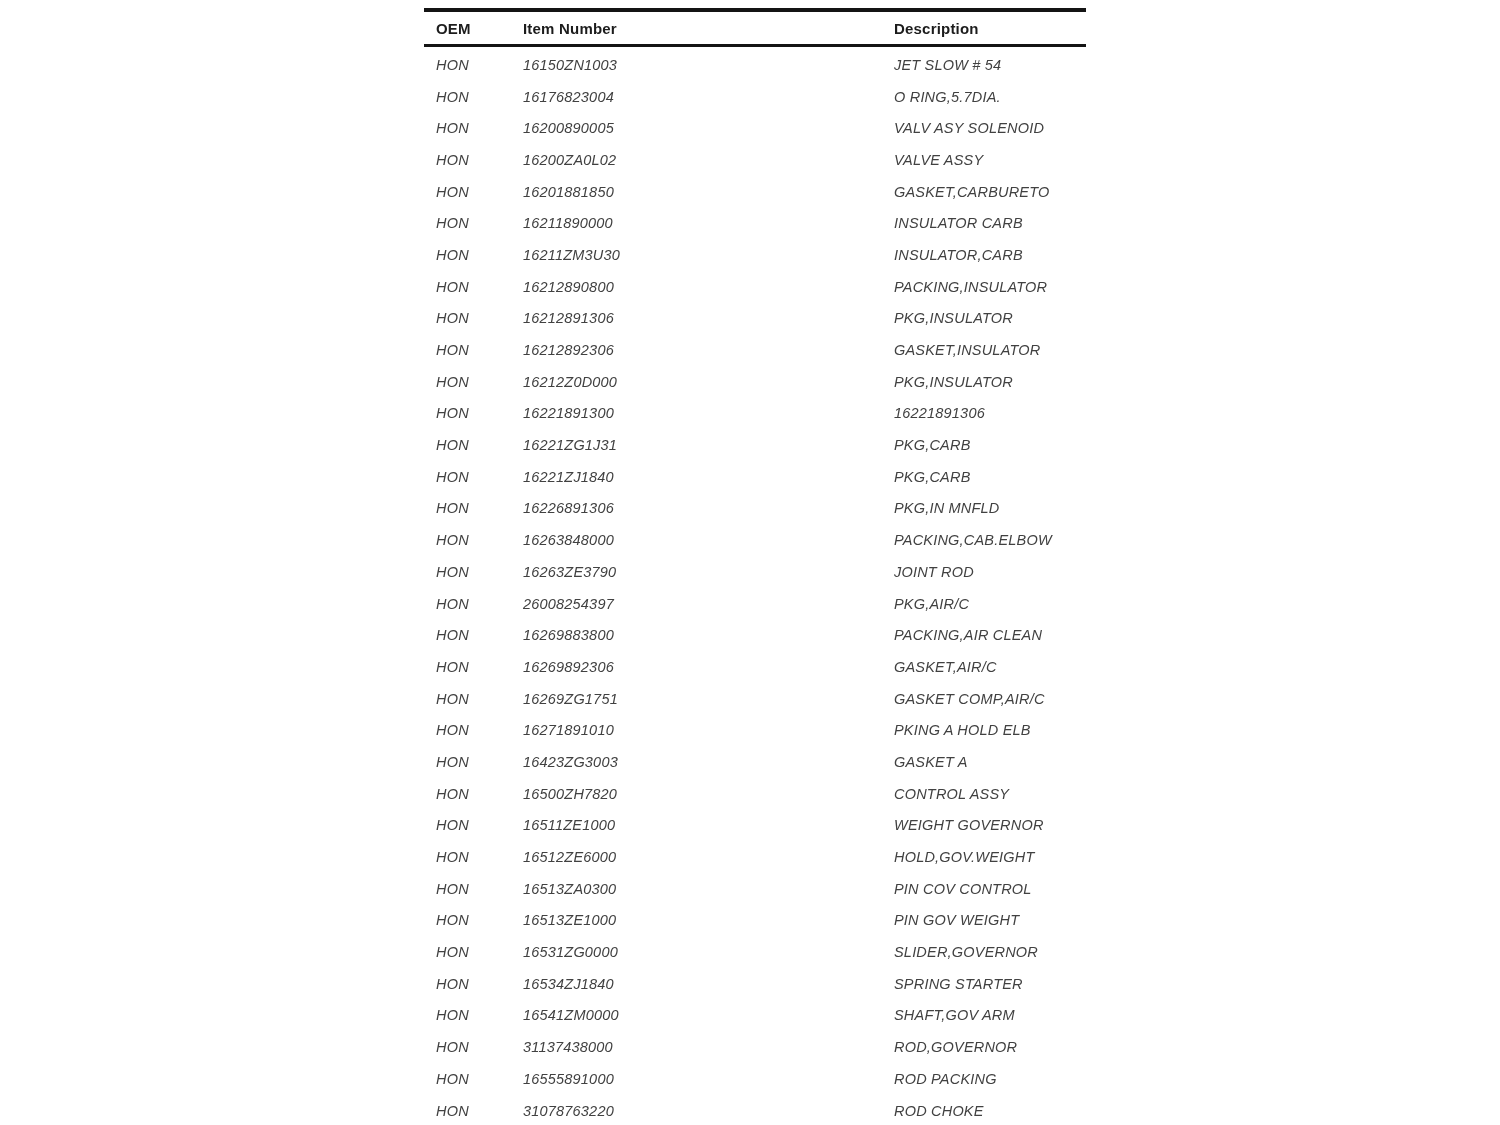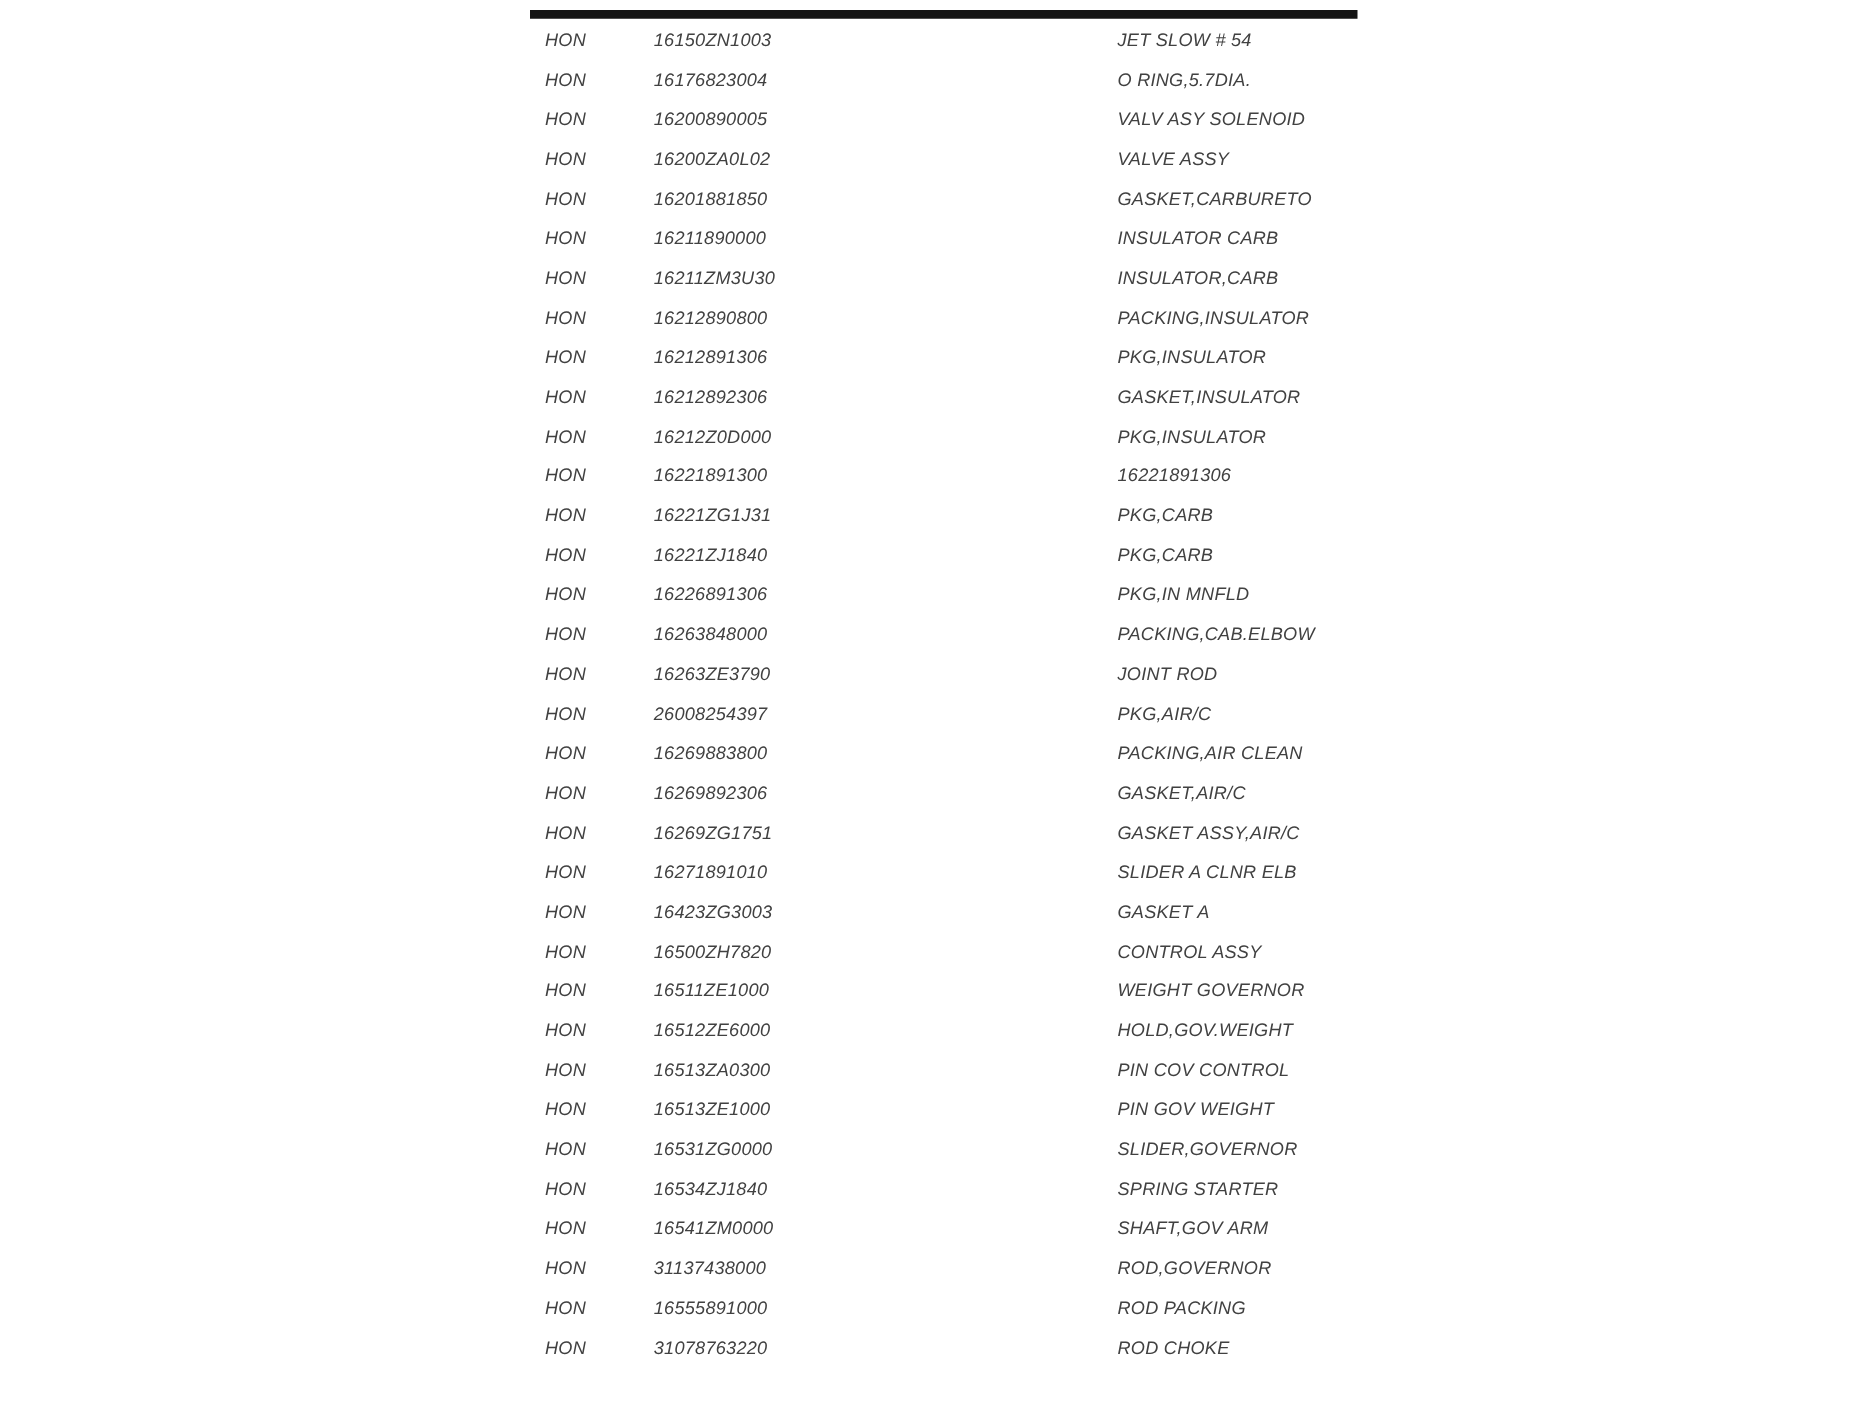--- a/index.html
+++ b/index.html
@@ -60,20 +60,25 @@
     letter-spacing: 0.2px;
     white-space: nowrap;
   }
 </style>
 </head>
 <body>
 
 <div class="page">
   <div class="parts-table">
     <div class="rule-thick"></div>
+    <div class="header-row">
+      <div class="header-cell">OEM</div>
+      <div class="header-cell">Item Number</div>
+      <div class="header-cell">Description</div>
+    </div>
     <div class="rule-medium"></div>
     <div class="tbody">
         <div class="row">
           <div class="cell">HON</div>
           <div class="cell">16150ZN1003</div>
           <div class="cell">JET SLOW # 54</div>
         </div>
         <div class="row">
           <div class="cell">HON</div>
           <div class="cell">16176823004</div>
@@ -165,26 +170,26 @@
           <div class="cell">PACKING,AIR CLEAN</div>
         </div>
         <div class="row">
           <div class="cell">HON</div>
           <div class="cell">16269892306</div>
           <div class="cell">GASKET,AIR/C</div>
         </div>
         <div class="row">
           <div class="cell">HON</div>
           <div class="cell">16269ZG1751</div>
-          <div class="cell">GASKET ASSY,AIR/C</div>
+          <div class="cell">GASKET COMP,AIR/C</div>
         </div>
         <div class="row">
           <div class="cell">HON</div>
           <div class="cell">16271891010</div>
-          <div class="cell">SLIDER A CLNR ELB</div>
+          <div class="cell">PKING A HOLD ELB</div>
         </div>
         <div class="row">
           <div class="cell">HON</div>
           <div class="cell">16423ZG3003</div>
           <div class="cell">GASKET A</div>
         </div>
         <div class="row">
           <div class="cell">HON</div>
           <div class="cell">16500ZH7820</div>
           <div class="cell">CONTROL ASSY</div>

